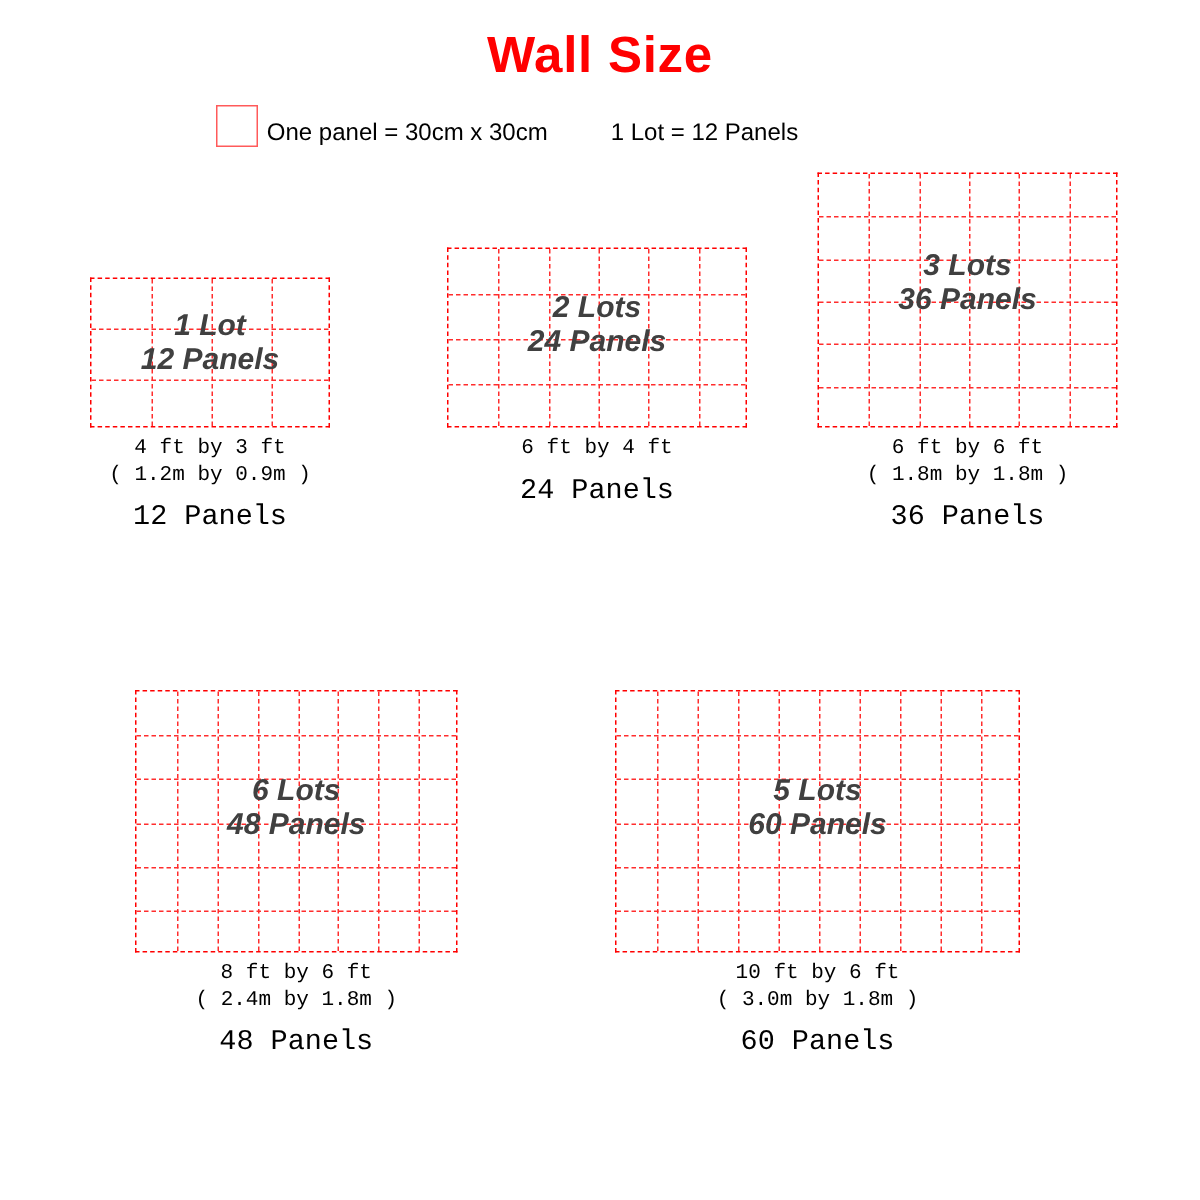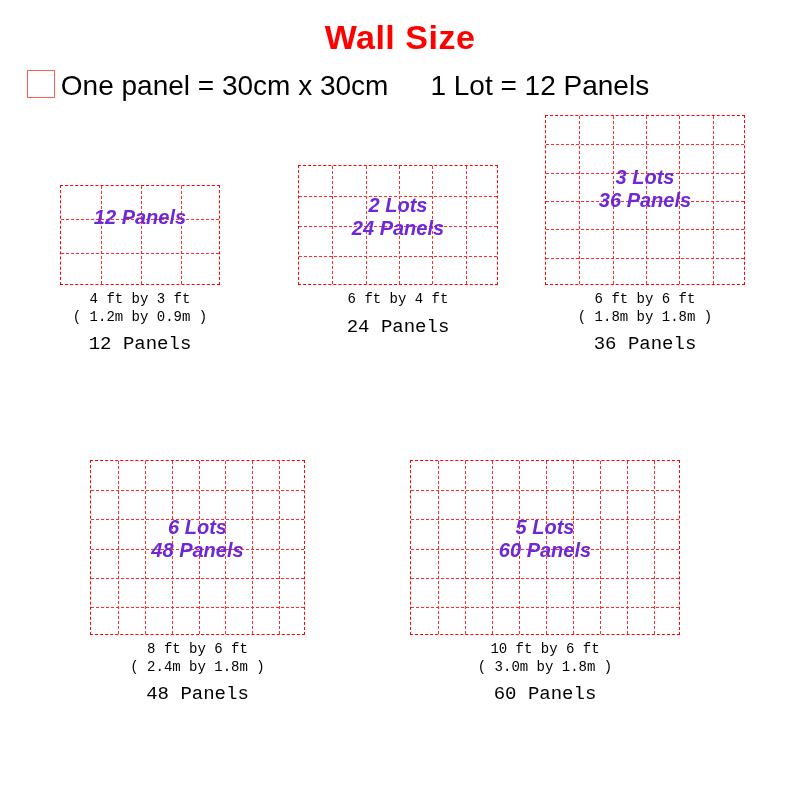--- a/index.html
+++ b/index.html
@@ -28,22 +28,22 @@
     letter-spacing: 0.5px;
   }
 
   #legend {
     position: absolute;
     top: 70px;
     left: 0;
     width: 676px;
     display: flex;
     justify-content: center;
-    align-items: flex-start;
-    font-size: 28px;
+    align-items: flex-end;
+    font-size: 16px;
   }
   #legend .swatch {
     width: 26px;
     height: 26px;
     border: 1px solid #ff5a5a;
     background: #ffffff;
     margin-right: 6px;
     flex: none;
   }
   #legend .legend-text-1 {
@@ -83,21 +83,21 @@
 
   .grid-label {
     position: absolute;
     left: 0;
     width: 100%;
     text-align: center;
     font-style: italic;
     font-weight: bold;
     font-size: 20px;
     line-height: 1.15;
-    color: #6d28d9;
+    color: #404040;
     pointer-events: none;
   }
   .grid-label .l1 { display: block; }
   .grid-label .l2 { display: block; }
 
   .caption {
     width: 100%;
     text-align: center;
     font-size: 14px;
     line-height: 1.25;
@@ -128,20 +128,21 @@
 </div>
 
 <div class="panel-group" id="group-1">
   <div class="grid-box" style="width:160px;height:100px;">
     <div class="vline" style="left:40px;"></div>
     <div class="vline" style="left:80px;"></div>
     <div class="vline" style="left:120px;"></div>
     <div class="hline" style="top:33.3px;"></div>
     <div class="hline" style="top:66.6px;"></div>
     <div class="grid-label" style="top:20px;">
+      <span class="l1">1 Lot</span>
       <span class="l2">12 Panels</span>
     </div>
   </div>
   <div class="caption">
     <div>4 ft by 3 ft</div>
     <div>( 1.2m by 0.9m )</div>
     <div class="big">12 Panels</div>
   </div>
 </div>
 

